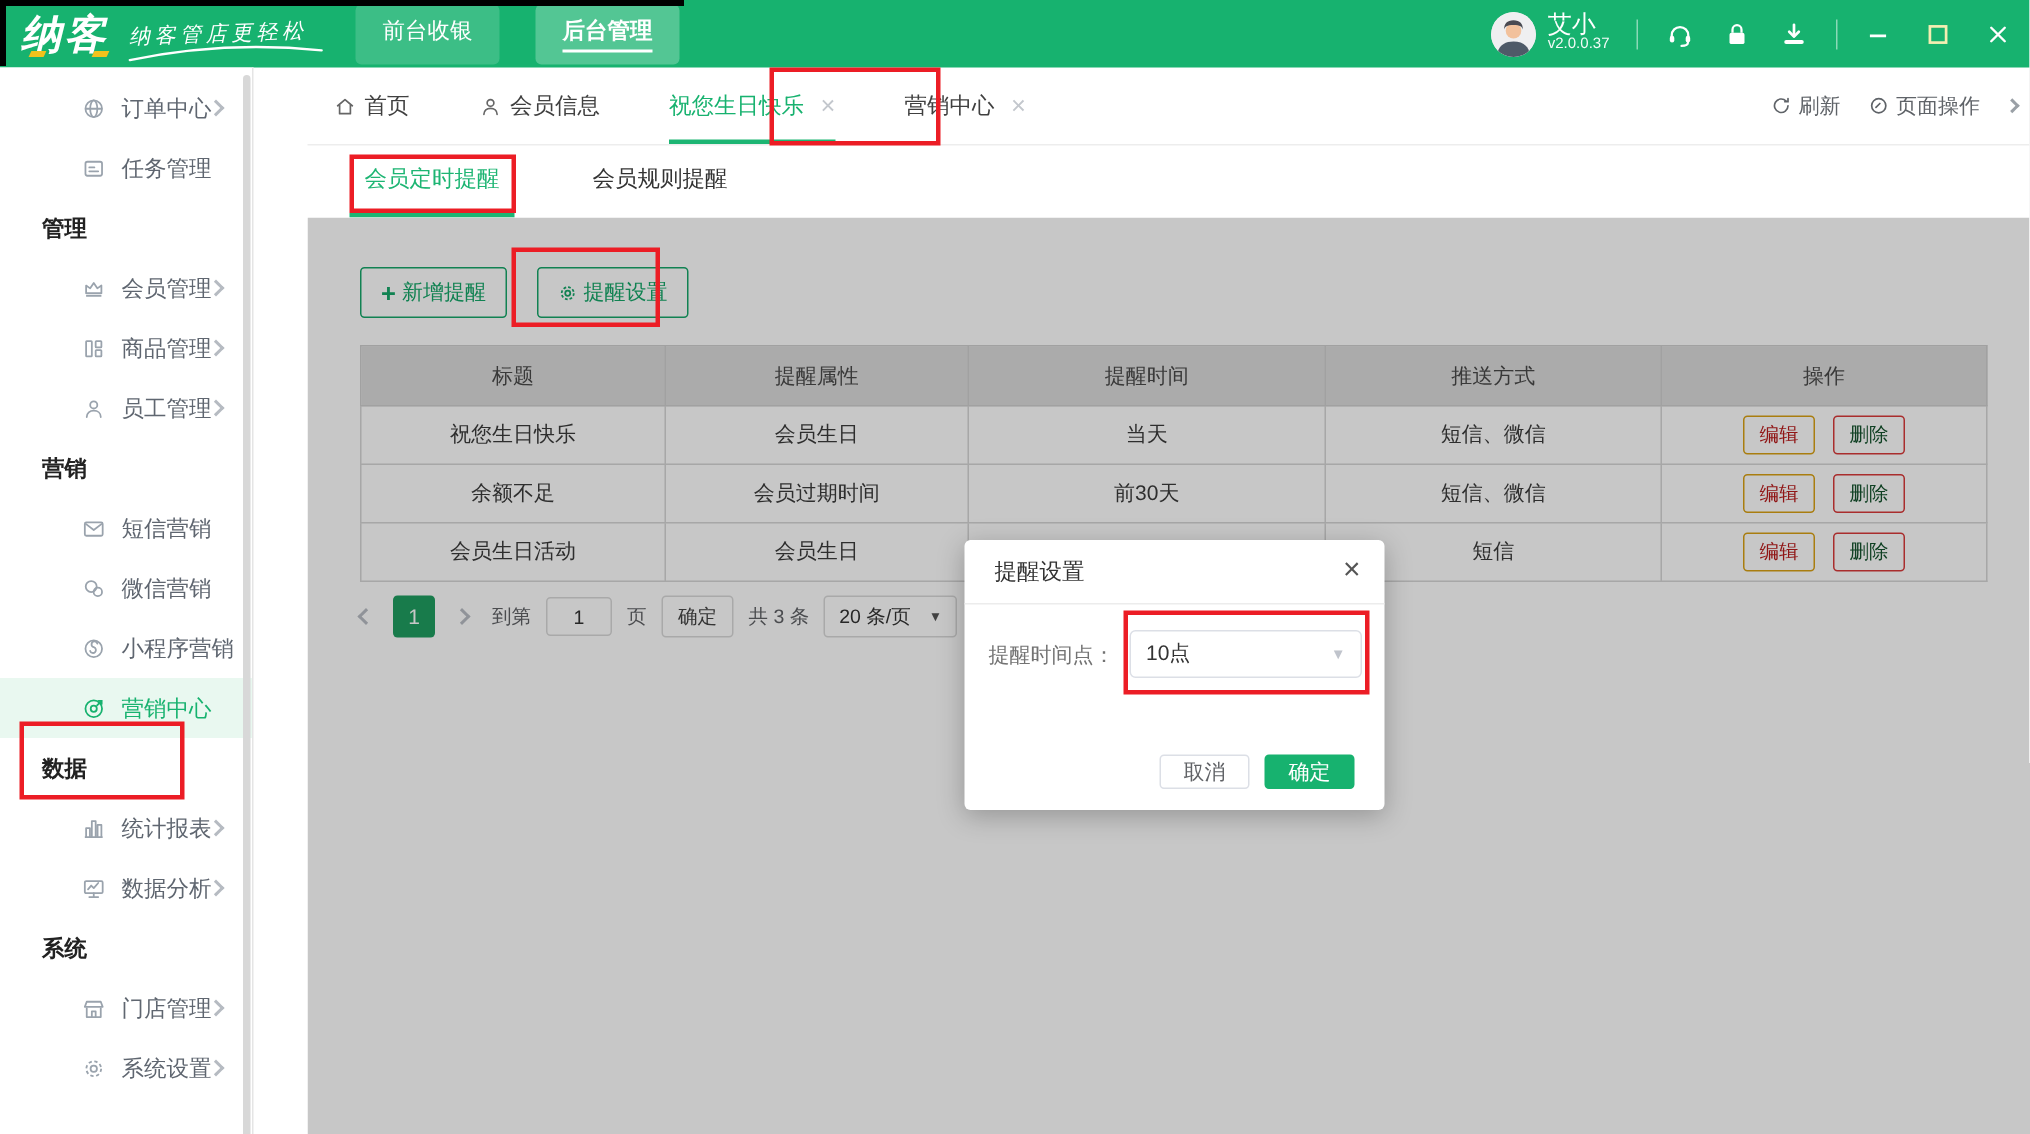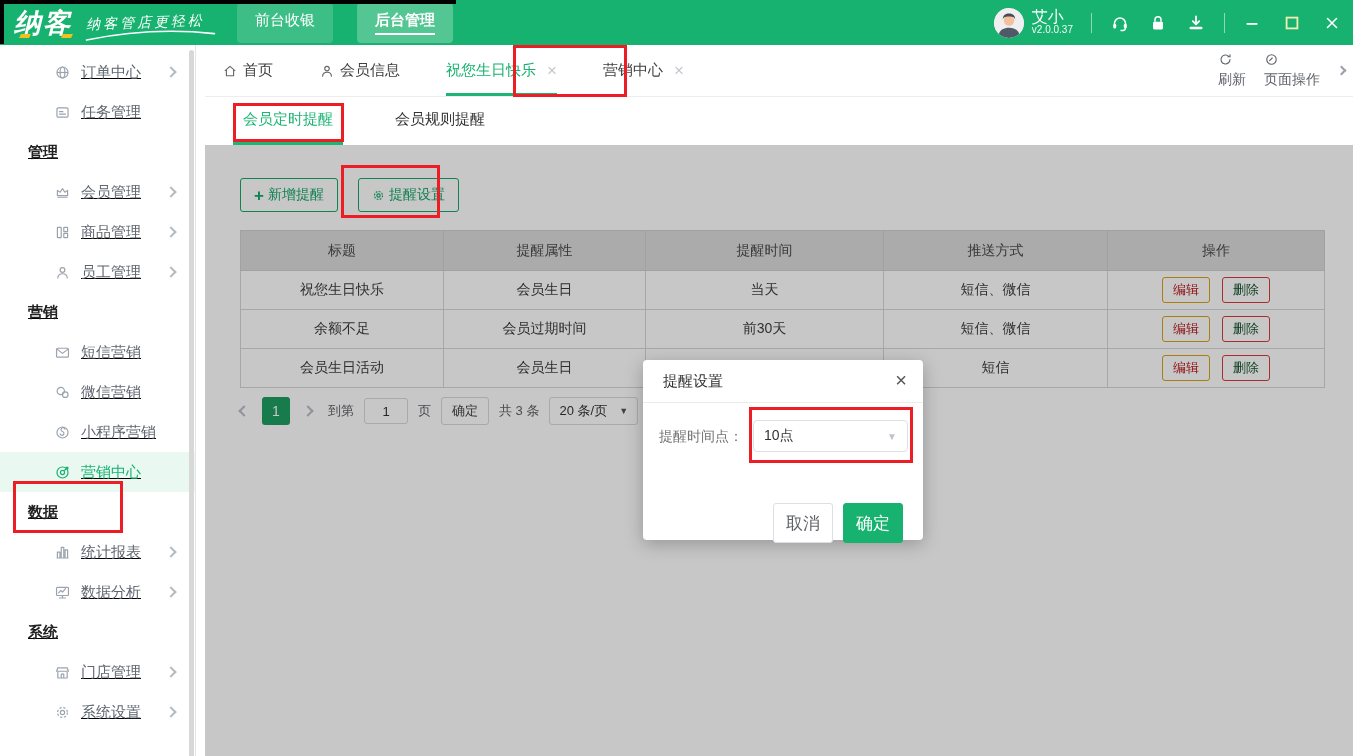--- a/index.html
+++ b/index.html
@@ -28,22 +28,22 @@
   .top-right { position:absolute; right:12px; top:0; height:45px; display:flex; align-items:center; gap:18px; }
   .userbox { display:flex; align-items:center; gap:8px; }
   .avatar { width:30px; height:30px; border-radius:50%; overflow:hidden; background:#eee; }
   .uname { font-size:16px; line-height:14px; }
   .uver { font-size:10px; opacity:.95; }
   .vdiv { width:1px; height:20px; background:rgba(255,255,255,0.5); }
   .hicon { display:flex; align-items:center; cursor:pointer; color:#fff; }
   .winctl { display:flex; gap:22px; align-items:center; }
 
   
-  .sidebar { position:absolute; left:0; top:45px; width:196px; bottom:0; background:#fff;
-    border-right:1px solid #e5e5e5; padding-top:7px; z-index:2;text-decoration:underline; }
+  .sidebar { position:absolute; left:0; top:45px; width:169px; bottom:0; background:#fff;
+    border-right:1px solid #e5e5e5; padding-top:7px; z-index:2; }
   .sb-scroll { position:absolute; right:1px; top:5px; width:5px; height:745px; background:#d8d8d8; border-radius:3px; }
   .s-item { height:40px; display:flex; align-items:center; padding-left:54px; position:relative;
     color:#5f6670; font-size:15px; cursor:pointer; }
   .s-item .s-ico { position:absolute; left:54px; color:#9aa3ad; display:flex; }
   .s-item .s-lab { margin-left:27px; }
   .s-item.active { background:#e9f8f0; color:#17b26f; }
   .s-item.active .s-ico { color:#17b26f; }
   .s-chev { position:absolute; right:20px; width:8px; height:8px; border-top:2px solid #b6bbc2;
     border-right:2px solid #b6bbc2; transform:rotate(45deg); }
   .s-section { height:40px; display:flex; align-items:center; padding-left:28px; font-size:15px;
@@ -53,21 +53,21 @@
   .main { position:absolute; left:205px; top:45px; right:0; bottom:0; background:#fff; }
   .tabbar { position:relative; height:52px; border-bottom:1px solid #ededed; display:flex;
     align-items:stretch; padding-left:17px; }
   .tab { display:flex; align-items:center; gap:5px; margin-right:46px; font-size:15px;
     color:#404040; cursor:pointer; border-bottom:3px solid transparent; padding-top:3px; }
   .tab .t-ico { display:flex; color:#666; }
   .tab.active { color:#17b26f; border-bottom-color:#1db573; }
   .tab .t-close { color:#c3c7cd; font-size:17px; margin-left:6px; }
   .tab-actions { position:absolute; right:8px; top:0; height:100%; display:flex; align-items:center;
     gap:18px; color:#5f6368; font-size:14px; }
-  .tab-action { display:flex; gap:4px; cursor:pointer;flex-direction:column; }
+  .tab-action { display:flex; align-items:center; gap:4px; cursor:pointer; }
   .edge-chev { width:7px; height:7px; border-top:2px solid #9aa0a6; border-right:2px solid #9aa0a6;
     transform:rotate(45deg); cursor:pointer; }
   .subtabbar { height:48px; display:flex; align-items:stretch; padding-left:28px; gap:42px;
     background:#fff; }
   .subtab { display:flex; align-items:center; font-size:15px; color:#333; cursor:pointer;
     border-bottom:3px solid transparent; padding:0 10px; }
   .subtab.active { color:#1db573; border-bottom-color:#1db573; }
 
   .content { position:absolute; left:0; top:100px; right:0; bottom:0; background:#fff; overflow:hidden; }
   .toolbar { margin:33px 0 0 35px; display:flex; gap:20px; }
@@ -104,21 +104,21 @@
   
   .modal { position:absolute; left:643px; top:360px; width:280px; height:180px; background:#fff;
     border-radius:4px; box-shadow:0 4px 18px rgba(0,0,0,0.25); z-index:20; }
   .m-head { height:43px; border-bottom:1px solid #ececec; display:flex; align-items:center;
     padding:0 20px; font-size:15px; color:#333; position:relative; }
   .m-close { position:absolute; right:16px; top:10px; font-size:20px; color:#555; cursor:pointer; line-height:1; }
   .m-label { position:absolute; left:16px; top:68px; font-size:14px; color:#737373; }
   .m-select { position:absolute; left:110px; top:60px; width:155px; height:32px; border:1px solid #dcdfe6;
     border-radius:4px; display:flex; align-items:center; padding:0 10px; font-size:14px; color:#333; cursor:pointer; }
   .m-select .sel-caret { margin-left:auto; color:#c0c4cc; font-size:10px; }
-  .m-btn { position:absolute; width:60px; height:40px; border-radius:3px; font-size:17px;
+  .m-btn { position:absolute; width:60px; height:23px; border-radius:3px; font-size:14px;
     display:flex; align-items:center; justify-content:center; cursor:pointer; font-family:inherit; }
   .m-cancel { left:130px; top:143px; background:#fff; border:1px solid #dcdfe6; color:#606266; }
   .m-ok { left:200px; top:143px; background:#17b26f; border:1px solid #17b26f; color:#fff; }
 
   
   .anno { position:absolute; border:3px solid #ec1d25; z-index:30; pointer-events:none; }
 
   svg { display:block; }
 </style>
 </head>

